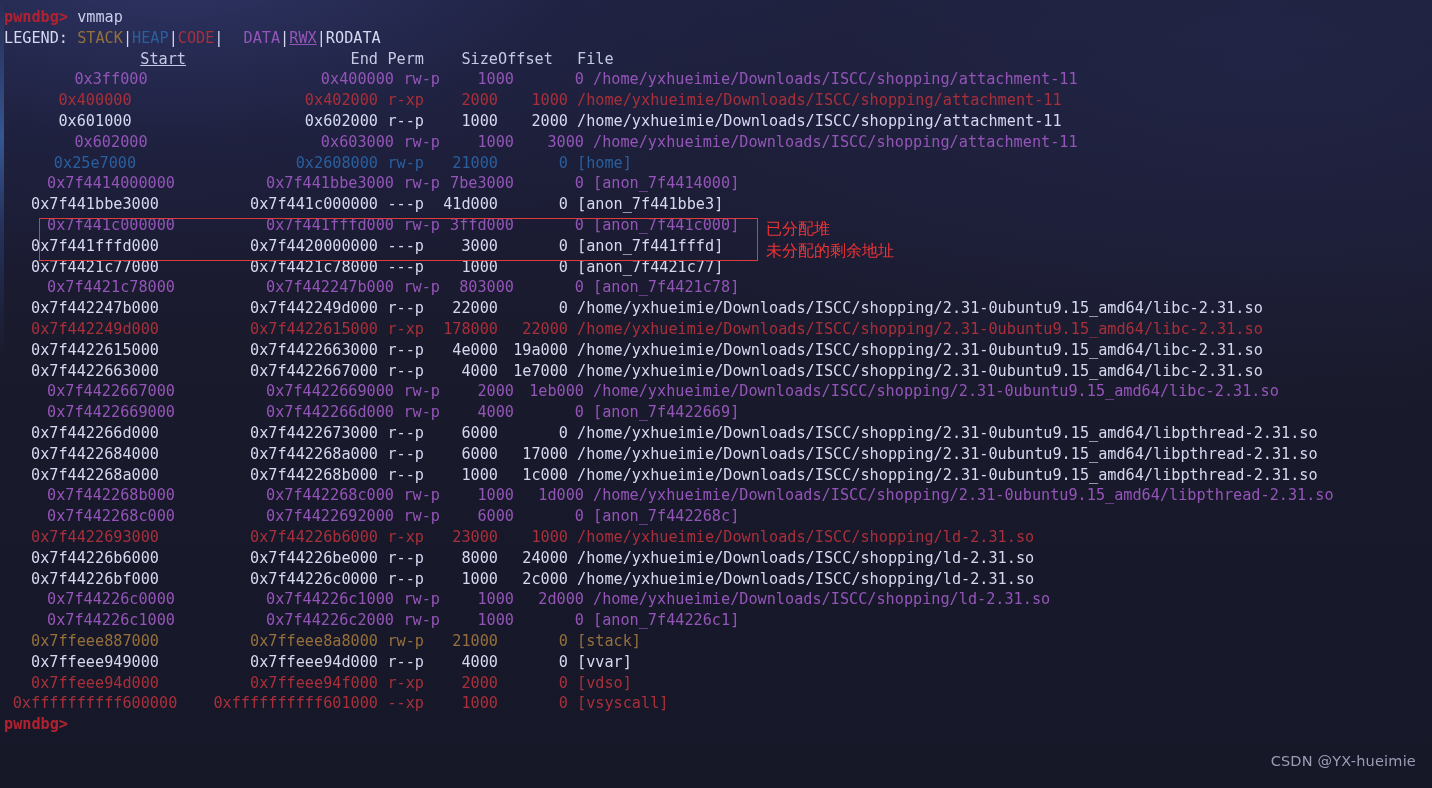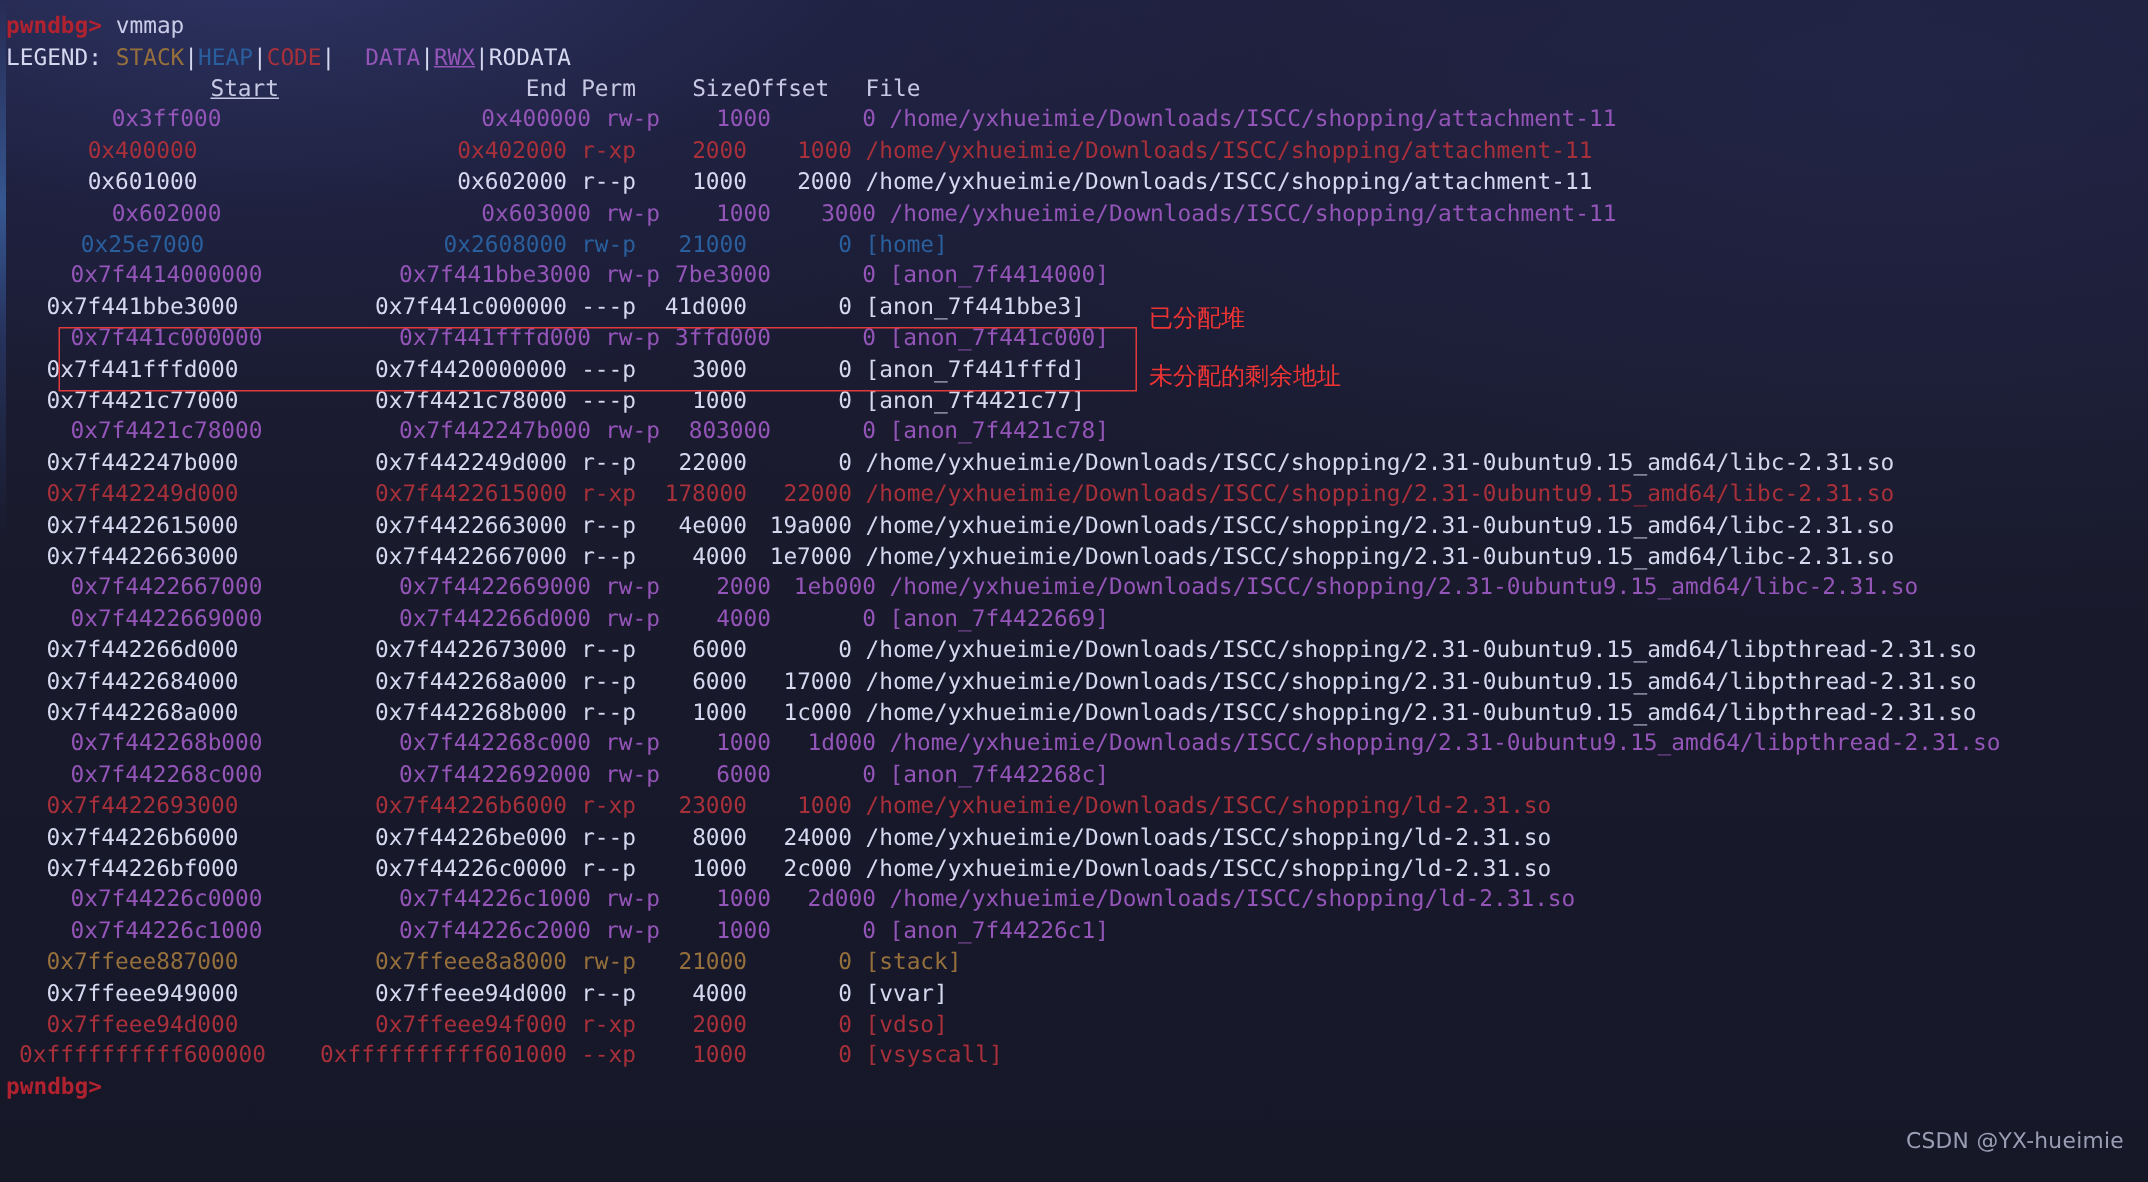--- a/index.html
+++ b/index.html
@@ -79,21 +79,21 @@
     box-sizing: border-box;
     pointer-events: none;
   }
   .annotation {
     position: absolute;
     color: #f03434;
     font-family: "DejaVu Sans", sans-serif;
     font-size: 16px;
     white-space: nowrap;
   }
-  #annot-1 { left: 766px; top: 202px; }
+  #annot-1 { left: 766px; top: 219px; }
   #annot-2 { left: 766px; top: 241px; }
 
   #watermark {
     position: absolute;
     right: 16px;
     bottom: 16px;
     color: #9b9db4;
     font-family: "DejaVu Sans", "Liberation Sans", sans-serif;
     font-size: 14.5px;
     letter-spacing: 0.2px;

